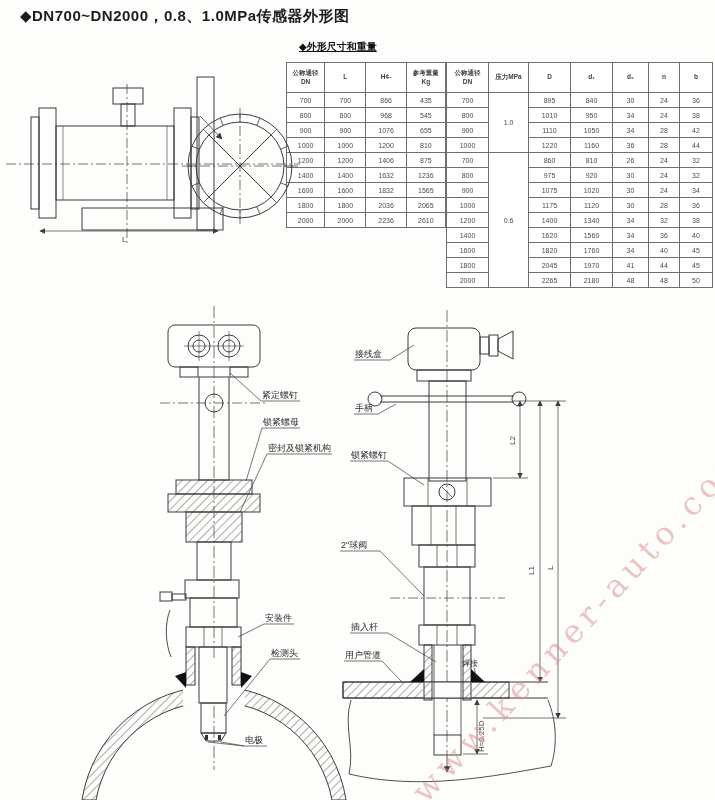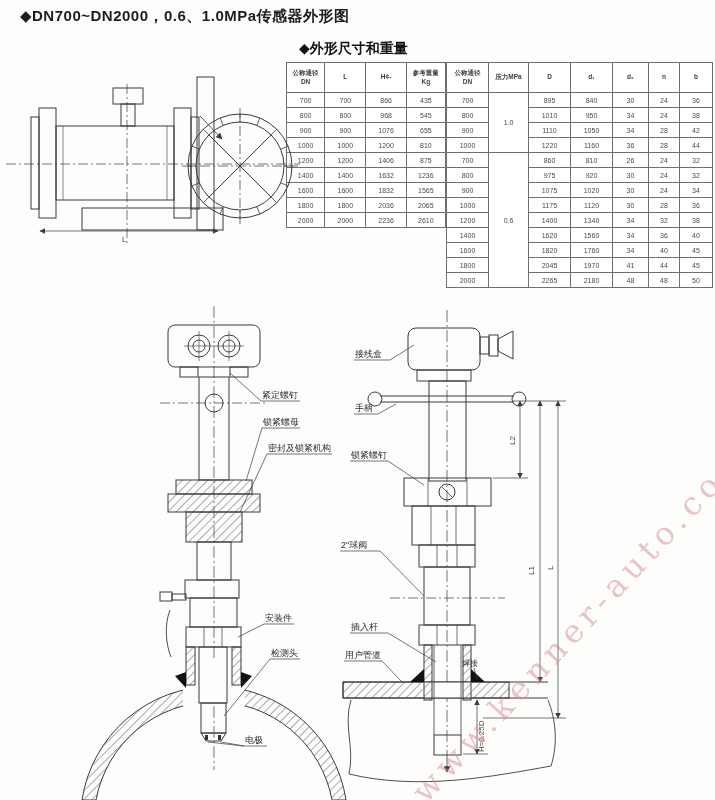--- a/index.html
+++ b/index.html
@@ -1,40 +1,40 @@
 <!DOCTYPE html>
 <html><head>
 <meta charset="utf-8">
 <style>
   html,body{margin:0;padding:0}
   body{width:715px;height:800px;position:relative;background:#fdfdfc;overflow:hidden;
        font-family:"Liberation Sans","DejaVu Sans",sans-serif;color:#222}
   .title{position:absolute;left:20px;top:7px;font-size:15px;font-weight:bold;letter-spacing:.5px;color:#1c1c1c}
-  .section-label{position:absolute;left:299px;top:40px;font-size:14px;font-weight:bold;color:#111}
+  .section-label{position:absolute;left:299px;top:40px;font-size:10px;font-weight:bold;text-decoration:underline;color:#111}
   table{border-collapse:collapse;table-layout:fixed;position:absolute;background:#fff;
         font-size:7px;color:#4a4a4a;text-align:center}
   th,td{border:1px solid #6f6f6f;padding:0;font-weight:normal;overflow:hidden}
   th{font-size:6.5px;font-weight:bold;line-height:1.25;white-space:pre-line;color:#3d3d3d}
   td{height:14px}
   th{height:29px}
   #left-table{left:286px;top:62px;width:160px}
   #right-table{left:446px;top:62px;width:266px}
   svg{position:absolute;left:0;top:0}
   svg text{font-family:"Liberation Sans","DejaVu Sans",sans-serif;fill:#2e2e2e}
   .lbl{font-size:9px}
   .lbl-s{font-size:8px}
   .dim{font-size:8px;fill:#444}
   .watermark{position:absolute;left:418px;top:778px;white-space:nowrap;z-index:5;
              font-family:"DejaVu Serif","Liberation Serif",serif;font-size:32px;letter-spacing:6px;
              transform:rotate(-47deg);transform-origin:0 50%;pointer-events:none;opacity:.5}
 </style>
 </head>
 <body>
 
-<div class="title">◆DN700~DN2000，0.6、1.0MPa传感器外形图</div>
+<div class="title">◆DN700~DN2000，0.8、1.0MPa传感器外形图</div>
 <div class="section-label">◆外形尺寸和重量</div>
 
 <table id="left-table">
   <colgroup>
       <col style="width:38px">
       <col style="width:41px">
       <col style="width:40px">
       <col style="width:39px">
     </colgroup>
   <thead>

